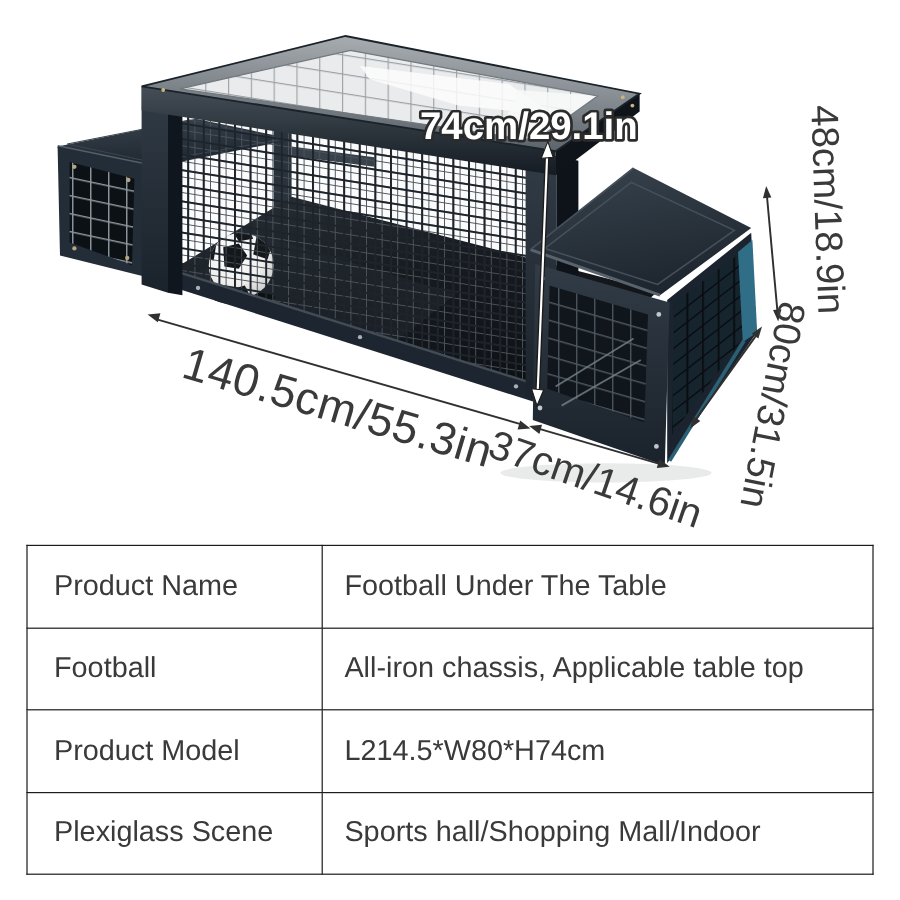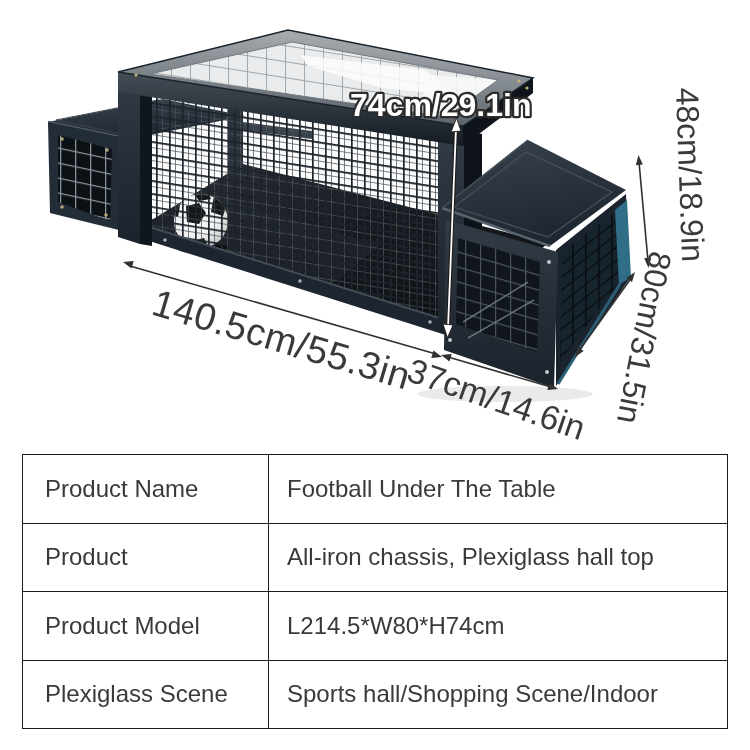--- a/index.html
+++ b/index.html
@@ -220,25 +220,25 @@
   </g>
 </svg>
 
 <table id="spec-table">
   <tbody>
     <tr>
       <td class="label-cell">Product Name</td>
       <td class="value-cell">Football Under The Table</td>
     </tr>
     <tr>
-      <td class="label-cell">Product</td>
-      <td class="value-cell">All-iron chassis, Plexiglass hall top</td>
+      <td class="label-cell">Football</td>
+      <td class="value-cell">All-iron chassis, Applicable table top</td>
     </tr>
     <tr>
       <td class="label-cell">Product Model</td>
       <td class="value-cell">L214.5*W80*H74cm</td>
     </tr>
     <tr>
       <td class="label-cell">Plexiglass Scene</td>
-      <td class="value-cell">Sports hall/Shopping Scene/Indoor</td>
+      <td class="value-cell">Sports hall/Shopping Mall/Indoor</td>
     </tr>
   </tbody>
 </table>
 
 </body></html>

